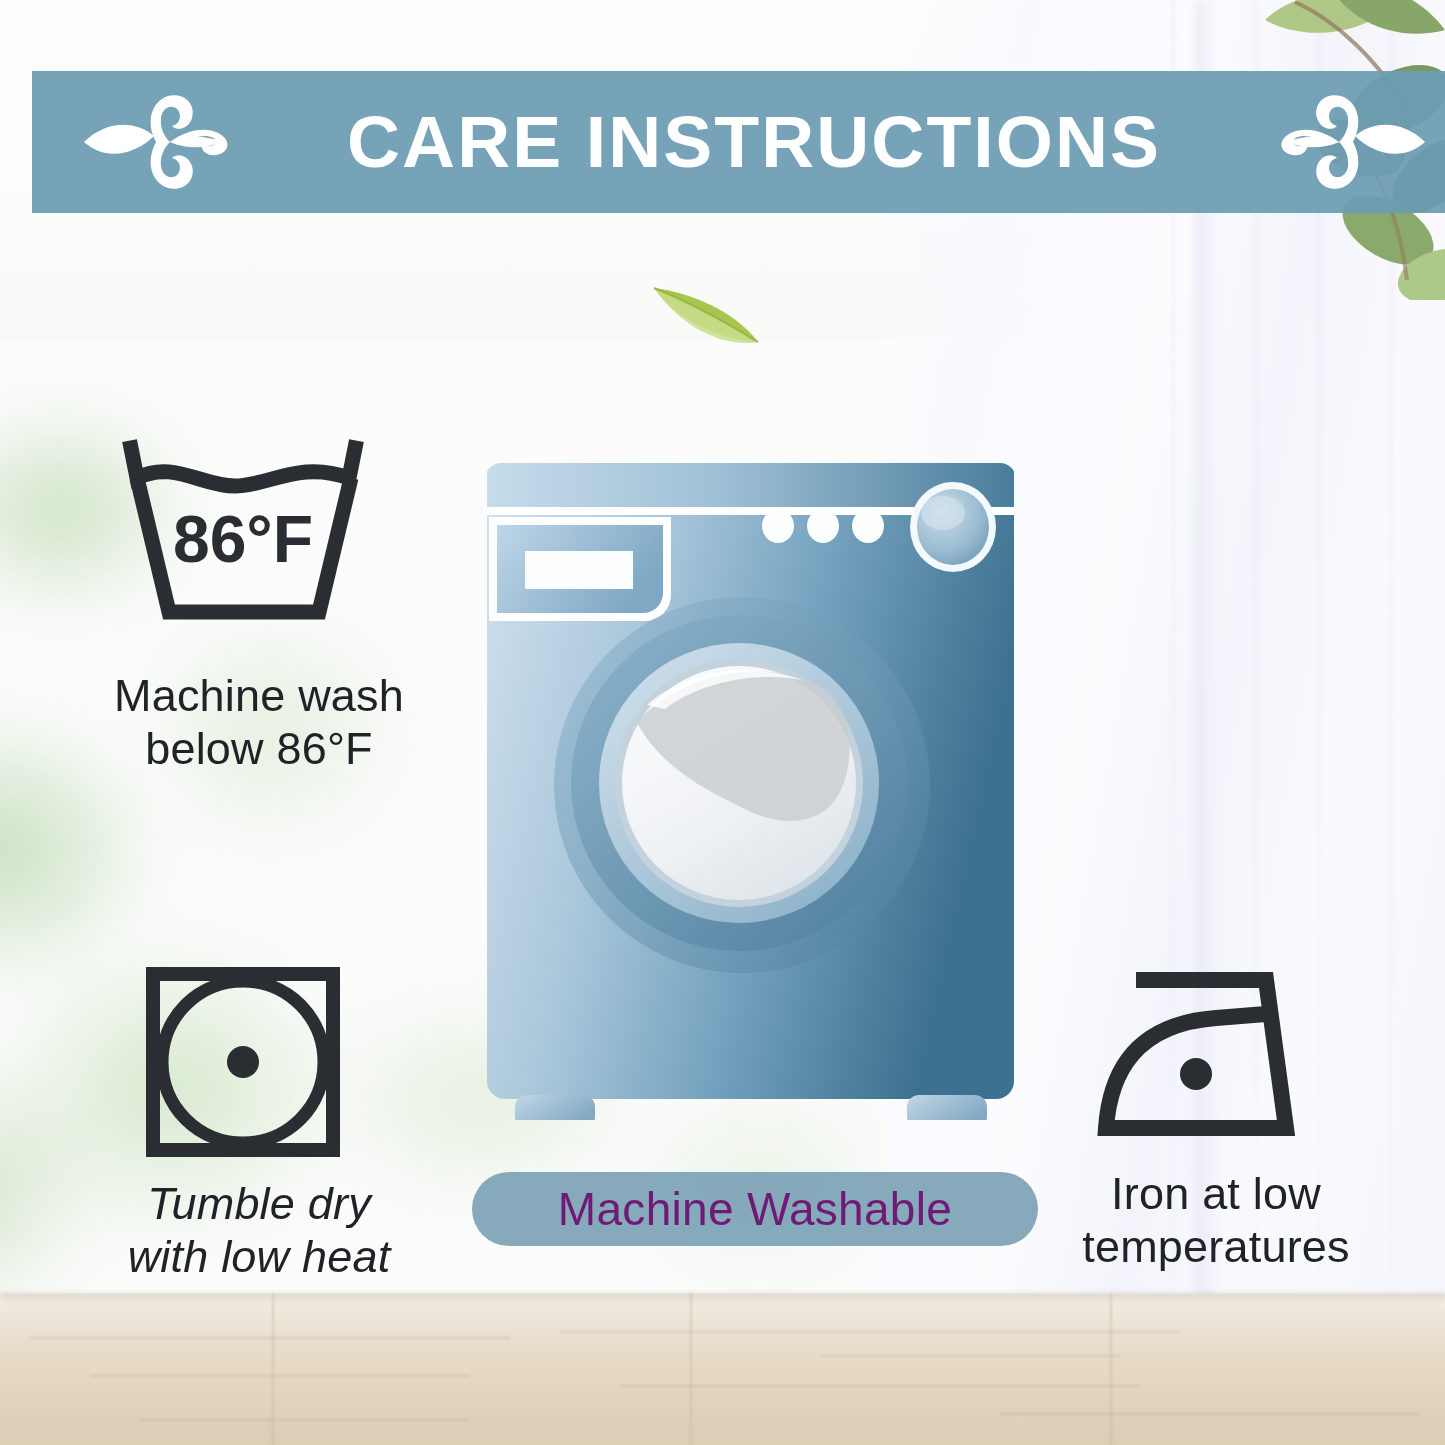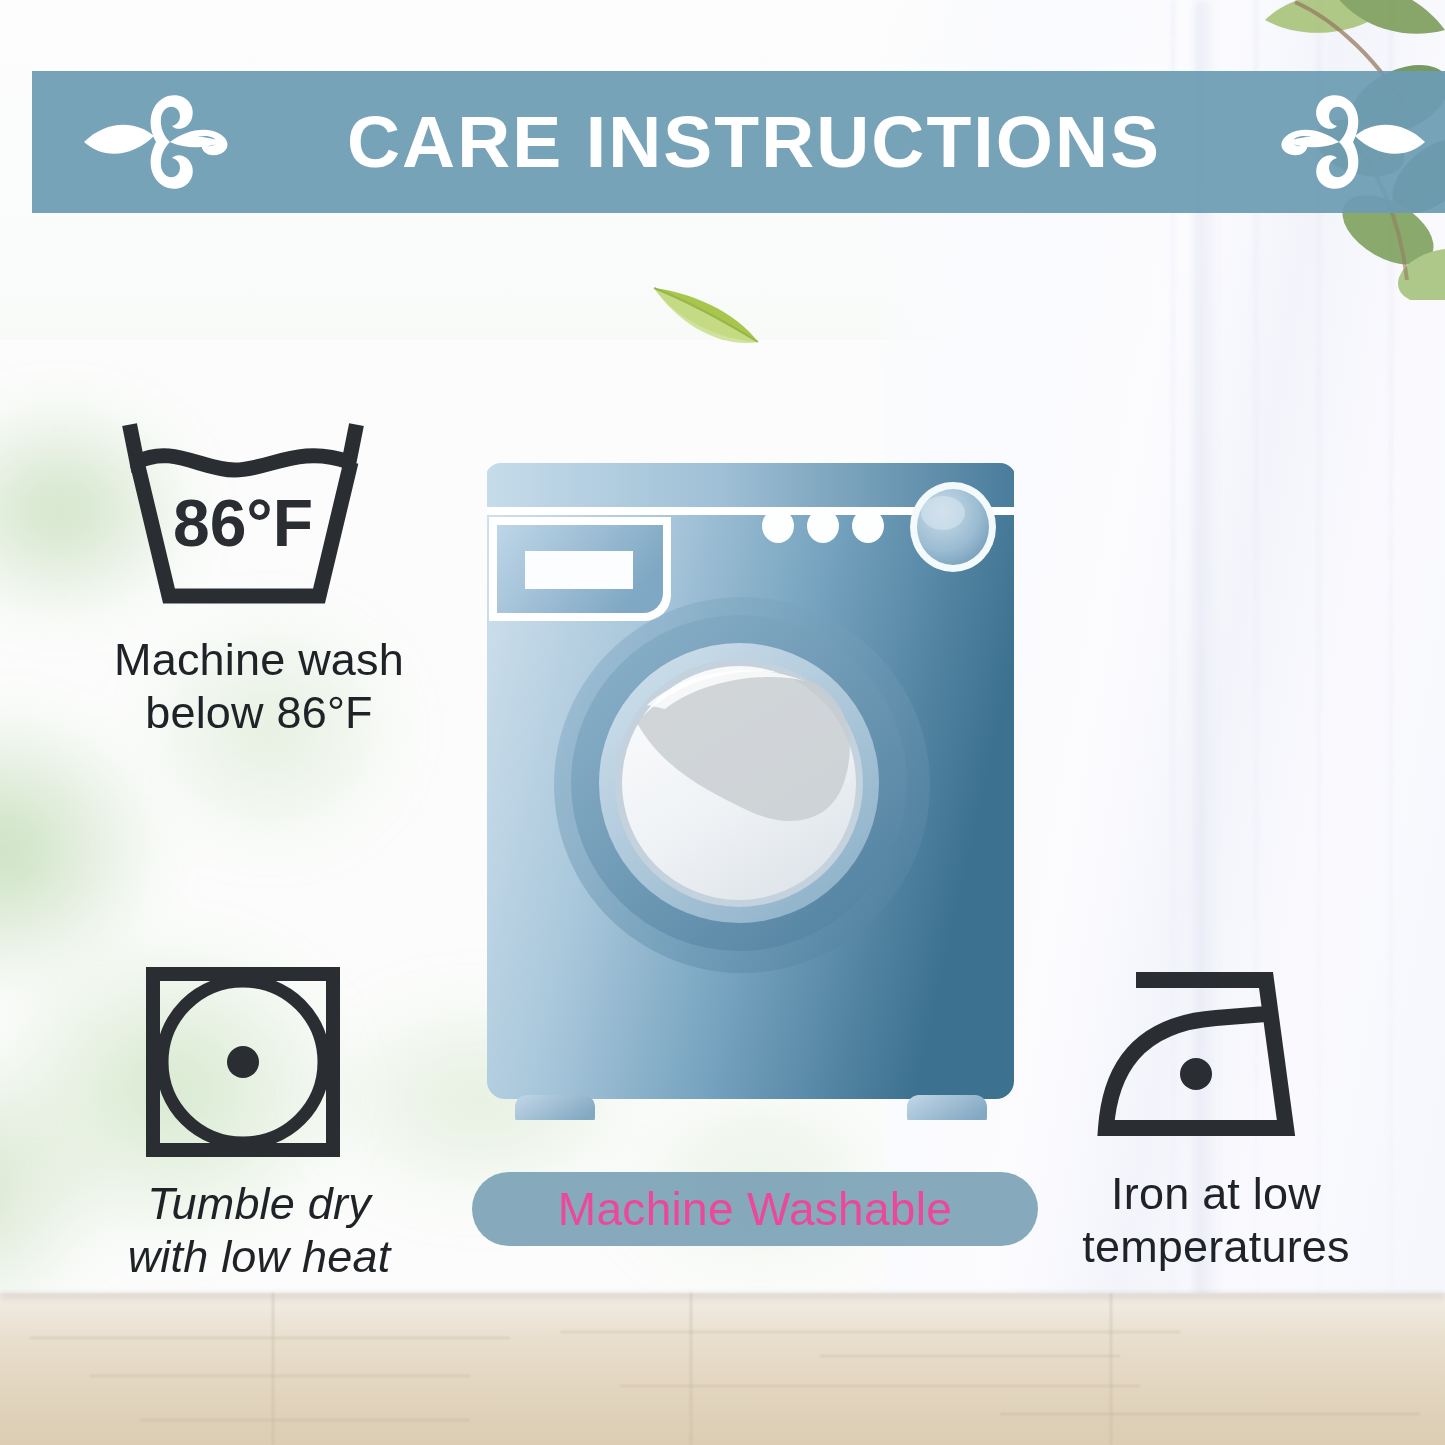--- a/index.html
+++ b/index.html
@@ -113,37 +113,37 @@
   .care-label{
     text-align:center;
     color:#1f2226;
     font-size:45px;
     line-height:1.17;
     letter-spacing:.2px;
     margin-top:16px;
     white-space:pre-line;
     margin-left:32px;
   }
-  #care-wash   {left:28px;  top:418px;}
+  #care-wash   {left:28px;  top:434px;gap:20px;}
   #care-bleach {left:985px; top:418px;}
   #care-dry    {left:28px;  top:962px;font-style:italic;}
   #care-iron   {left:985px; top:962px;}
 
   
   .machine{position:absolute;left:487px;top:455px;width:527px;height:665px;}
 
   
   .badge{
     position:absolute;left:472px;top:1172px;width:566px;height:74px;
     background:rgba(121,161,181,0.90);
     border-radius:37px;
     display:flex;align-items:center;justify-content:center;
   }
   .badge-text{
-    color:#ec4899;font-size:46px;line-height:1;letter-spacing:.3px;white-space:nowrap;
+    color:#701a75;font-size:46px;line-height:1;letter-spacing:.3px;white-space:nowrap;
   }
 </style>
 </head>
 <body>
 
 <div class="stage">
 
   <div class="bg">
     <div class="bg-top-white"></div>
     <div class="bg-green-left"></div>

